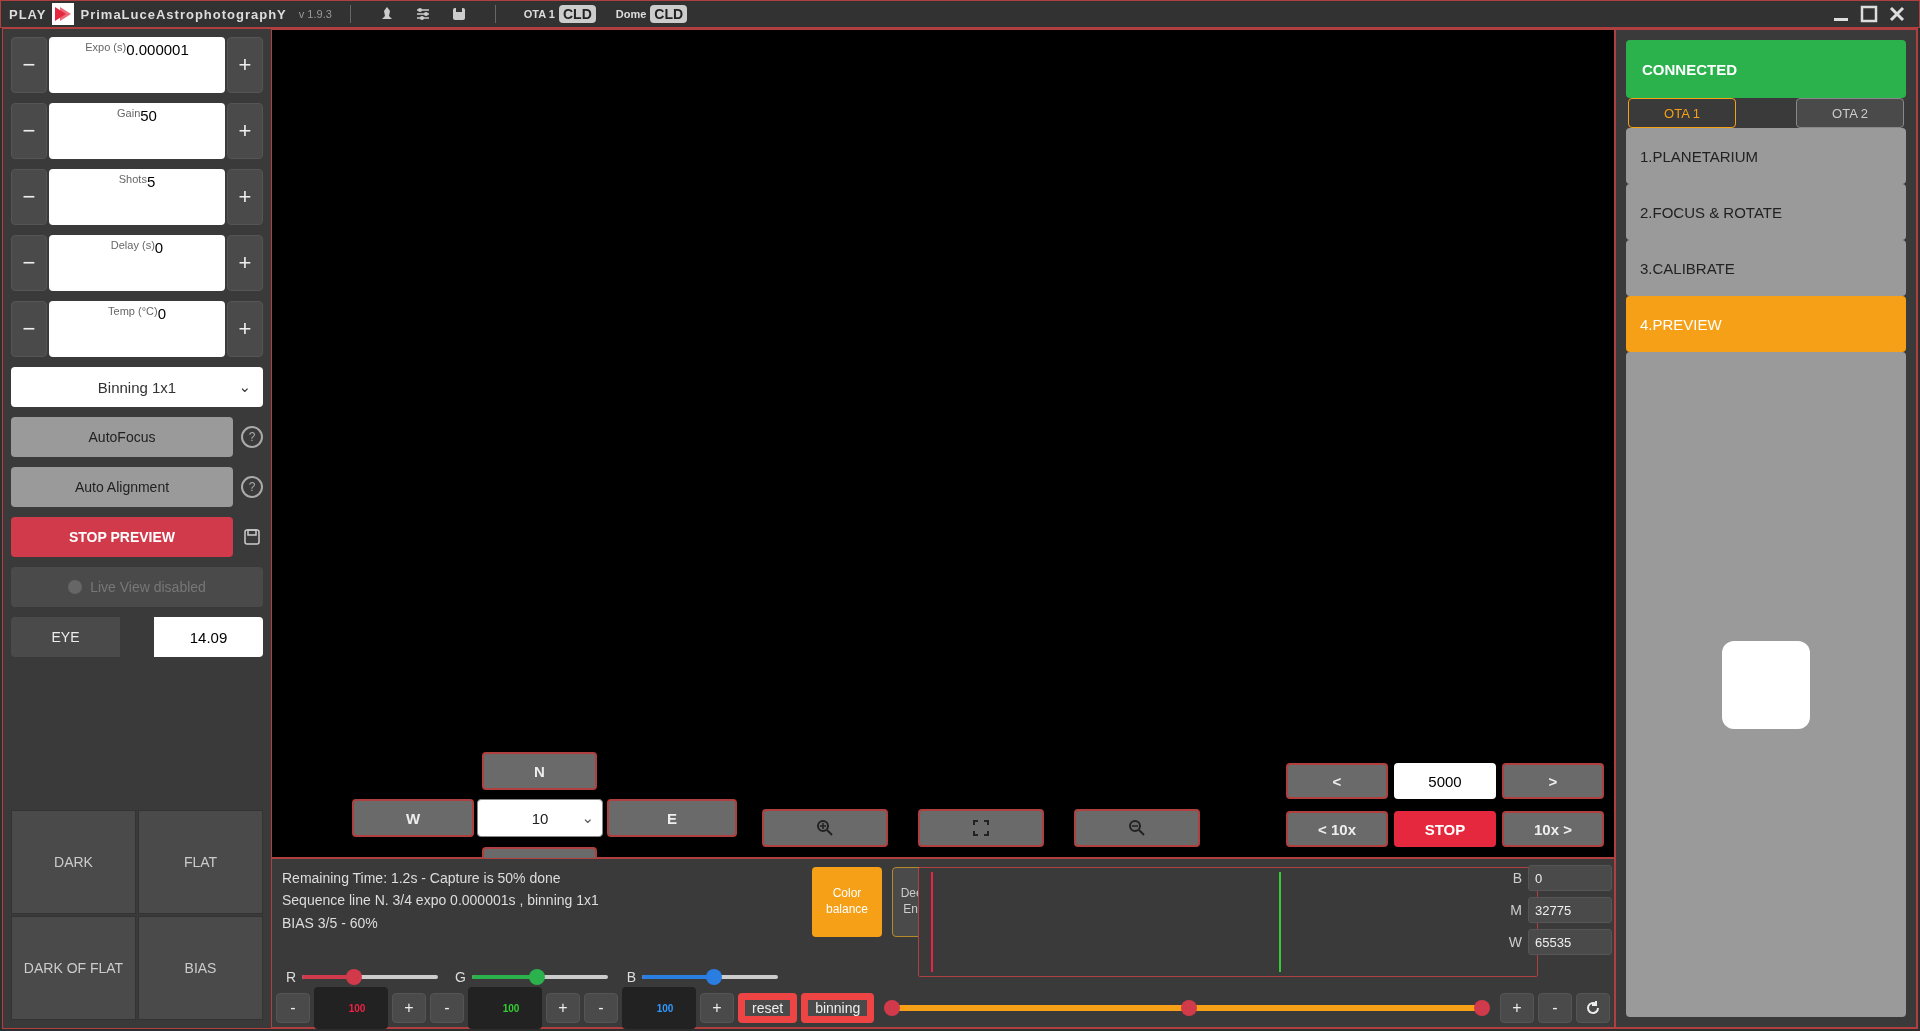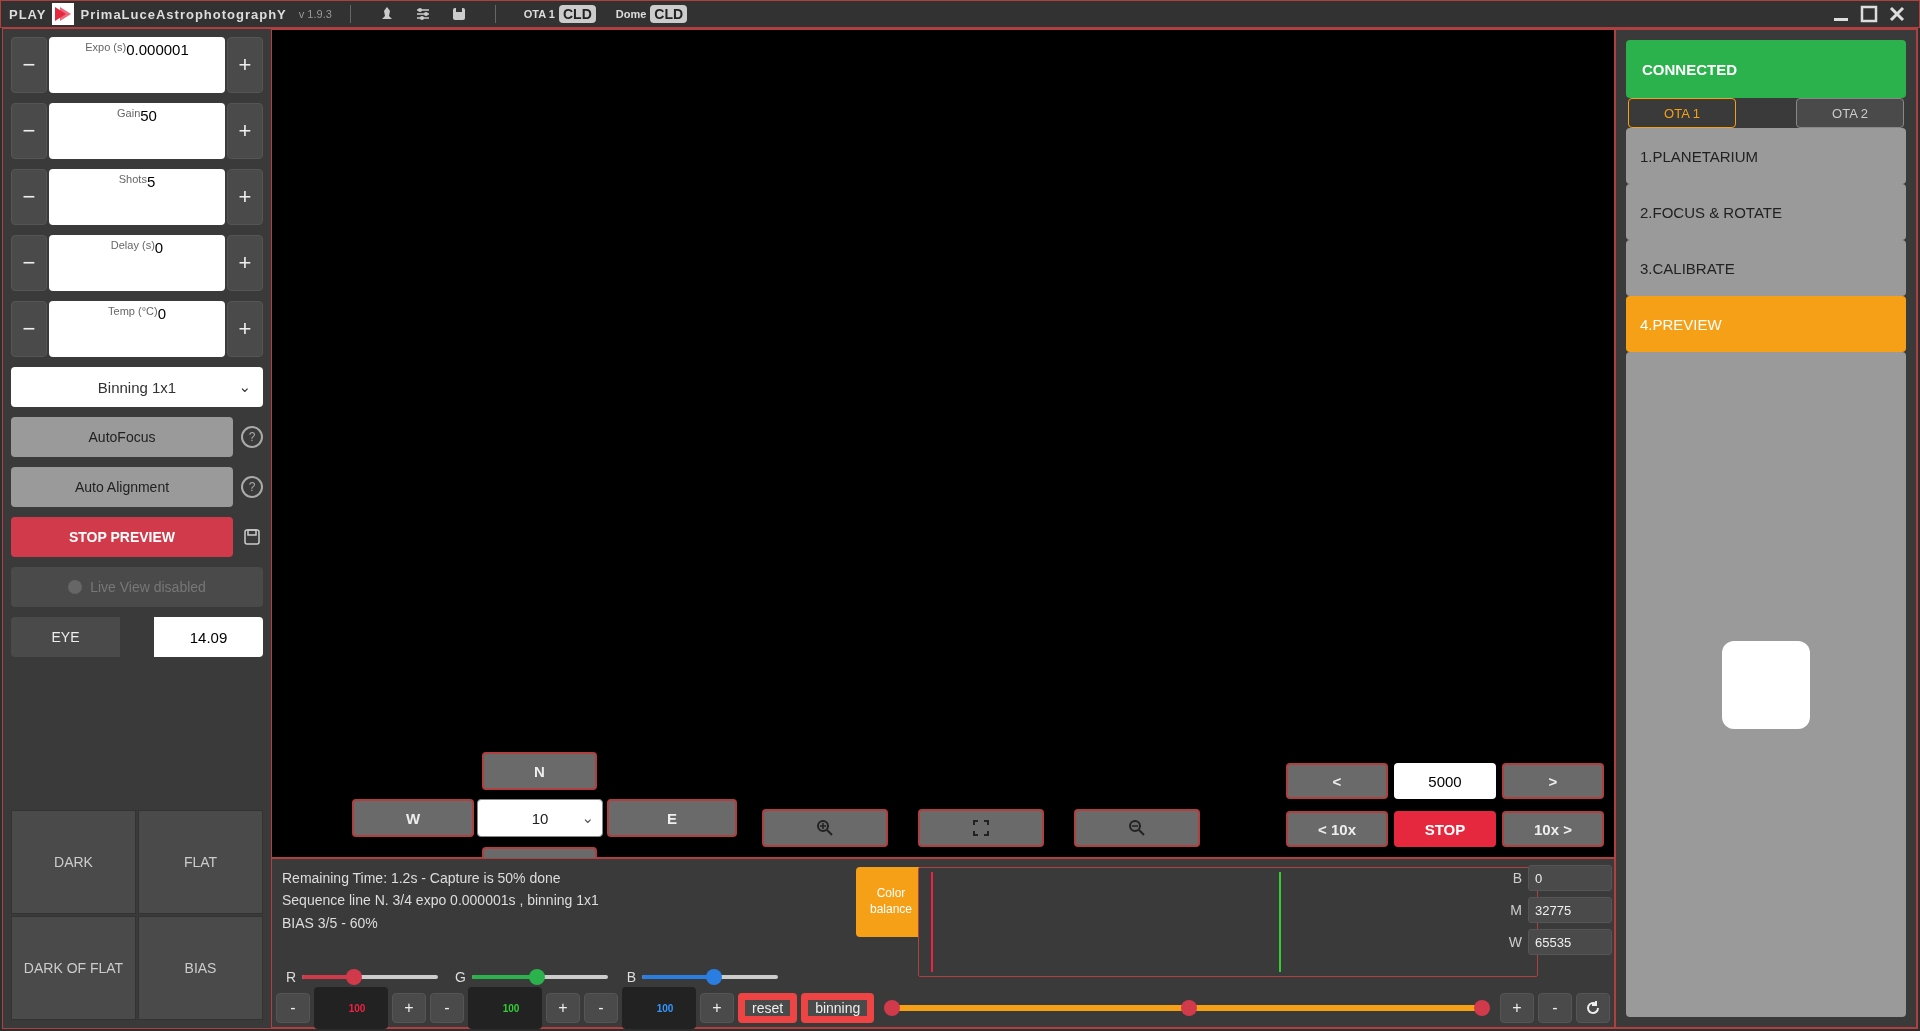--- a/index.html
+++ b/index.html
@@ -70,21 +70,21 @@
 .stepper .sbtn { width: 102px; height: 36px; background: #6a6a6a; border: 2px solid #b04040; border-radius: 4px; color: #eee; display: flex; align-items: center; justify-content: center; font-size: 15px; font-weight: bold; cursor: pointer; }
 .stepper .sval { width: 102px; height: 36px; background: #fff; border-radius: 4px; color: #000; display: flex; align-items: center; justify-content: center; font-size: 15px; }
 .stepper .stop { background: #e6283e; color: #fff; border: none; }
 
 
 .bottompanel { position: absolute; left: 0; right: 0; bottom: 0; height: 170px; background: #3a3a3a; border: 1px solid #b04040; padding: 8px 10px; }
 .bottompanel .statustext { color: #ddd; font-size: 14px; line-height: 1.6; }
 
 .colorenhance { position: absolute; left: 540px; top: 8px; display: flex; gap: 10px; }
 .colorenhance .cebtn { width: 70px; height: 70px; border-radius: 4px; display: flex; flex-direction: column; align-items: center; justify-content: center; font-size: 12px; cursor: pointer; text-align: center; line-height: 1.3; }
-.colorenhance .cb { background: #f6a017; color: #fff; margin-left: 44px; }
+.colorenhance .cb { background: #f6a017; color: #fff; }
 .colorenhance .ds { background: #4a4a4a; border: 1px solid #b58a2a; color: #ccc; }
 
 .rgbrow { position: absolute; left: 0px; bottom: 42px; display: flex; align-items: center; gap: 14px; padding-left: 10px; }
 .rgbrow .rgbgroup { display: flex; align-items: center; gap: 6px; }
 .rgbrow .rgblabel { color: #ddd; font-size: 14px; width: 14px; text-align: right; }
 .rgbrow .track { width: 136px; height: 4px; background: #ccc; border-radius: 2px; position: relative; }
 .rgbrow .track .fill { position: absolute; left: 0; top: 0; bottom: 0; border-radius: 2px; }
 .rgbrow .track .thumb { position: absolute; top: -6px; width: 16px; height: 16px; border-radius: 50%; }
 .rgbrow .r .fill { background: #d13a4a; width: 35%; } .rgbrow .r .thumb { left: 32%; background: #d13a4a; }
 .rgbrow .g .fill { background: #2bb24c; width: 45%; } .rgbrow .g .thumb { left: 42%; background: #2bb24c; }

